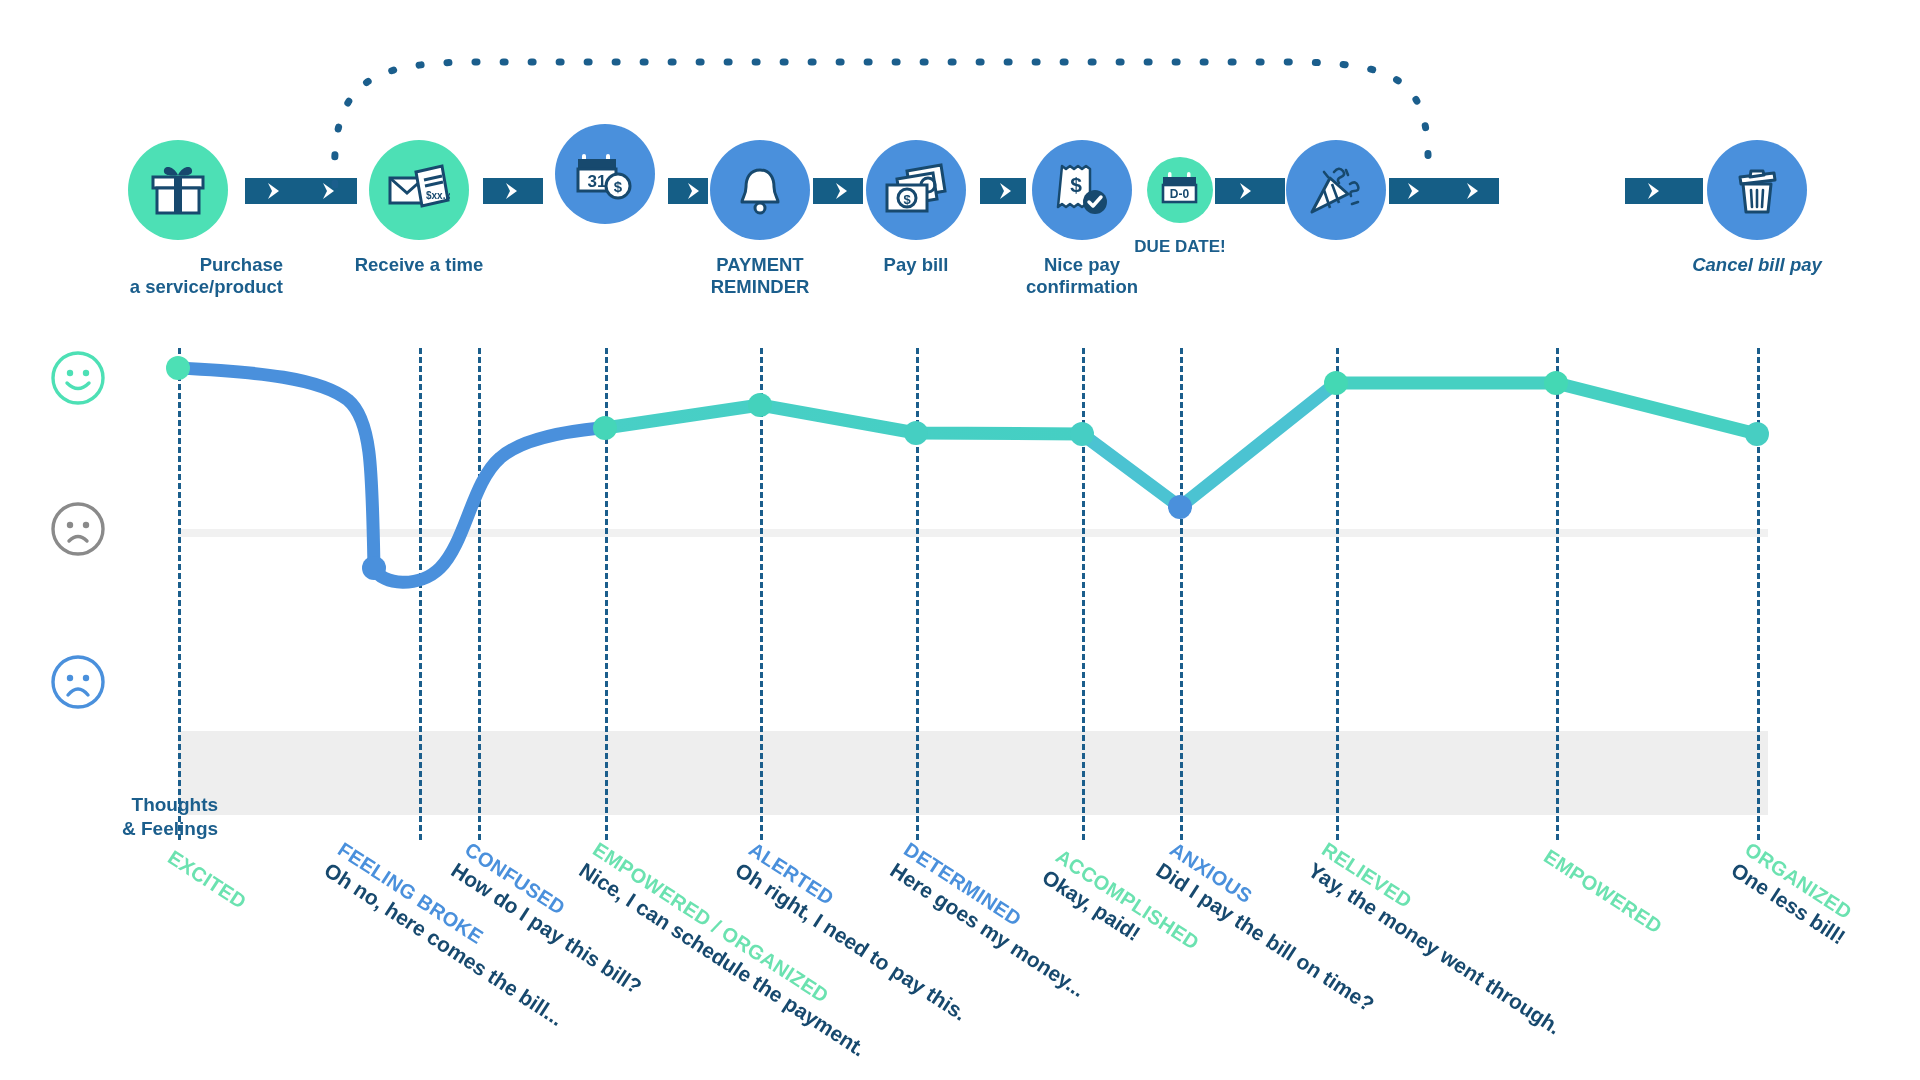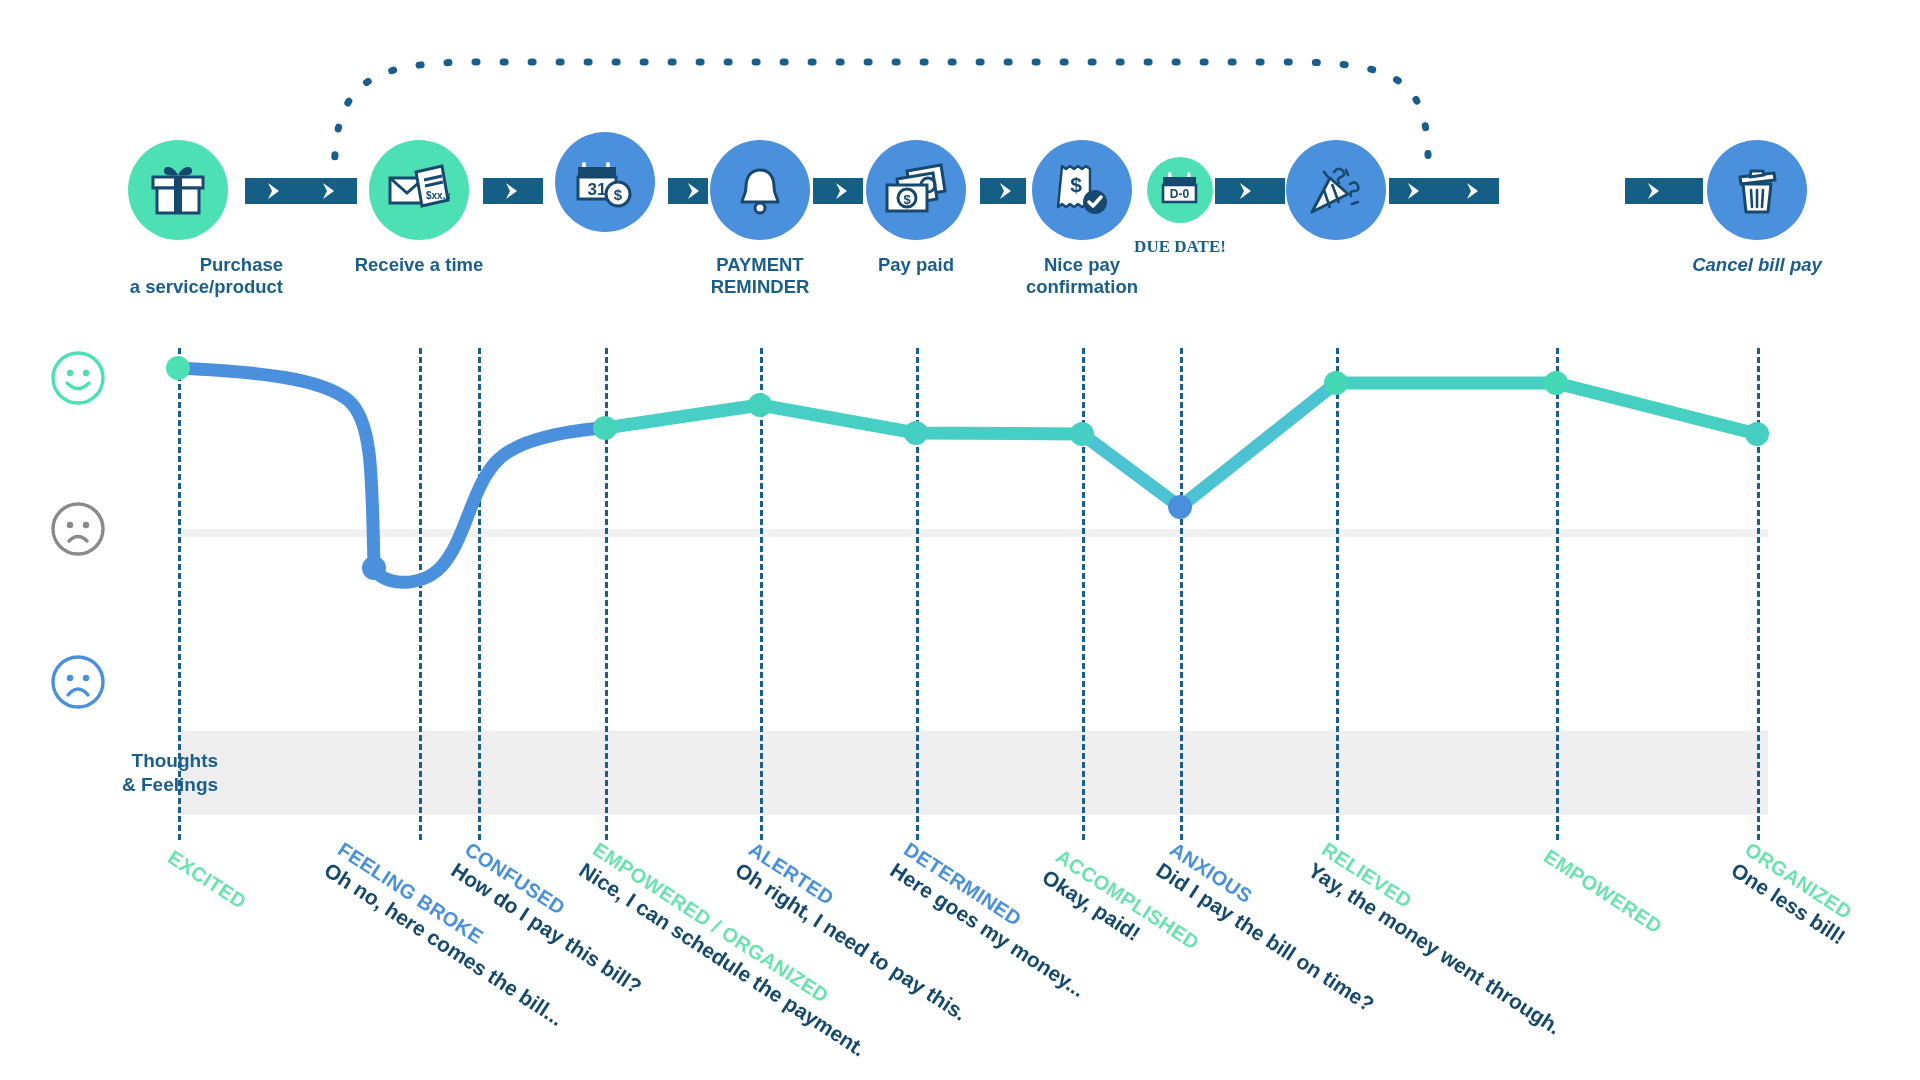--- a/index.html
+++ b/index.html
@@ -30,21 +30,21 @@
   .node.big   { width: 100px; height: 100px; }
   .node.small { width: 66px;  height: 66px;  }
   .step-label {
     margin-top: 14px;
     font-size: 18.5px;
     font-weight: bold;
     color: #1B5E8C;
     line-height: 1.18;
     white-space: pre-line;
   }
-  .step-label.small-cap { font-size: 17px; font-family: Liberation Serif, serif; }
+  .step-label.small-cap { font-size: 17px; }
 
   
   #chart { position: absolute; left: 0; top: 330px; width: 1920px; height: 520px; }
   .gridline {
     position: absolute; top: 18px; width: 0;
     border-left: 3px dashed #cfd3d6; height: 492px;
   }
   .gridline.dark { border-left-color: #1B5E8C; }
   .baseline {
     position: absolute; left: 178px; width: 1590px; height: 8px;
@@ -54,21 +54,21 @@
     position: absolute; left: 178px; width: 1590px;
     background: #eeeeee;
   }
   .face {
     position: absolute; left: 78px; transform: translate(-50%,-50%);
     width: 58px; height: 58px;
   }
   #tf-label {
     position: absolute; left: 122px; text-align: right;
     font-size: 19px; font-weight: bold; color: #1B5E8C; line-height: 1.25;
-    transform: translateY(-50%); white-space: pre-line;
+    transform: translateY(-50%); white-space: pre-line; margin-top: 44px;
   }
 
   
   #captions { position: absolute; left: 0; top: 0; width: 1920px; height: 1080px; pointer-events: none; }
   .caption {
     position: absolute;
     transform-origin: 0 0;
     transform: rotate(33deg);
     white-space: nowrap;
   }
@@ -139,21 +139,21 @@
           <rect x="2" y="16" width="34" height="25" fill="#fff" stroke="#17496E" stroke-width="3"></rect>
           <path d="M2 16 L19 31 L36 16" fill="none" stroke="#17496E" stroke-width="3"></path>
           <path d="M28 10 L54 4 L60 38 L34 44 Z" fill="#fff" stroke="#17496E" stroke-width="3"></path>
           <path d="M36 18 L54 14 M37 24 L55 20" stroke="#17496E" stroke-width="3"></path>
           <text x="38" y="37" font-size="10" font-weight="bold" fill="#17496E" font-family="Liberation Sans, sans-serif">$xx.xx</text>
         </svg>
       </div>
       <div class="step-label">Receive a time</div>
     </div>
 
-    <div class="step" style="left:605px; top:132px;">
+    <div class="step" style="left:605px; top:124px;">
       <div class="node blue big">
         <svg width="58" height="56" viewBox="0 0 58 56">
           <rect x="6" y="8" width="4" height="9" rx="2" fill="#fff"></rect>
           <rect x="30" y="8" width="4" height="9" rx="2" fill="#fff"></rect>
           <rect x="2" y="13" width="38" height="10" fill="#17496E"></rect>
           <rect x="2" y="23" width="38" height="22" fill="#fff" stroke="#17496E" stroke-width="3"></rect>
           <text x="21" y="41" font-size="17" font-weight="bold" fill="#17496E" text-anchor="middle" font-family="Liberation Sans, sans-serif">31</text>
           <circle cx="42" cy="40" r="12" fill="#fff" stroke="#17496E" stroke-width="3"></circle>
           <text x="42" y="46" font-size="15" font-weight="bold" fill="#17496E" text-anchor="middle" font-family="Liberation Sans, sans-serif">$</text>
         </svg>
@@ -175,21 +175,21 @@
       <div class="node blue big">
         <svg width="62" height="54" viewBox="0 0 62 54">
           <path d="M22 8 L56 2 L60 28 L26 34 Z" fill="#fff" stroke="#17496E" stroke-width="3"></path>
           <path d="M12 16 L48 10 L52 36 L16 42 Z" fill="#fff" stroke="#17496E" stroke-width="3"></path>
           <circle cx="43" cy="22" r="7" fill="none" stroke="#17496E" stroke-width="3"></circle>
           <rect x="2" y="22" width="40" height="26" fill="#fff" stroke="#17496E" stroke-width="3"></rect>
           <circle cx="22" cy="35" r="9" fill="none" stroke="#17496E" stroke-width="3"></circle>
           <text x="22" y="41" font-size="13" font-weight="bold" fill="#17496E" text-anchor="middle" font-family="Liberation Sans, sans-serif">$</text>
         </svg>
       </div>
-      <div class="step-label">Pay paid</div>
+      <div class="step-label">Pay bill</div>
     </div>
 
     <div class="step" style="left:1082px; top:140px;">
       <div class="node blue big">
         <svg width="52" height="56" viewBox="0 0 52 56">
           <path d="M6 4 l4 3 4 -3 4 3 4 -3 4 3 4 -3 4 3 v38 l-4 -3 -4 3 -4 -3 -4 3 -4 -3 -4 3 -4 -3 -4 3 Z" fill="#fff" stroke="#17496E" stroke-width="2.5" stroke-linejoin="round"></path>
           <text x="20" y="30" font-size="21" font-weight="bold" fill="#17496E" text-anchor="middle" font-family="Liberation Sans, sans-serif">$</text>
           <circle cx="39" cy="40" r="12" fill="#17496E"></circle>
           <path d="M33 40 l4 4 8 -9" fill="none" stroke="#fff" stroke-width="3.5" stroke-linecap="round" stroke-linejoin="round"></path>
         </svg>

